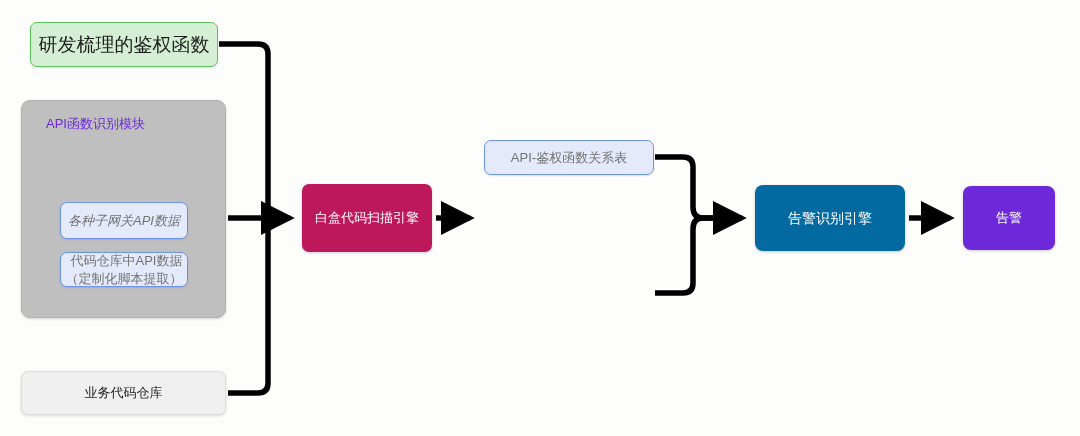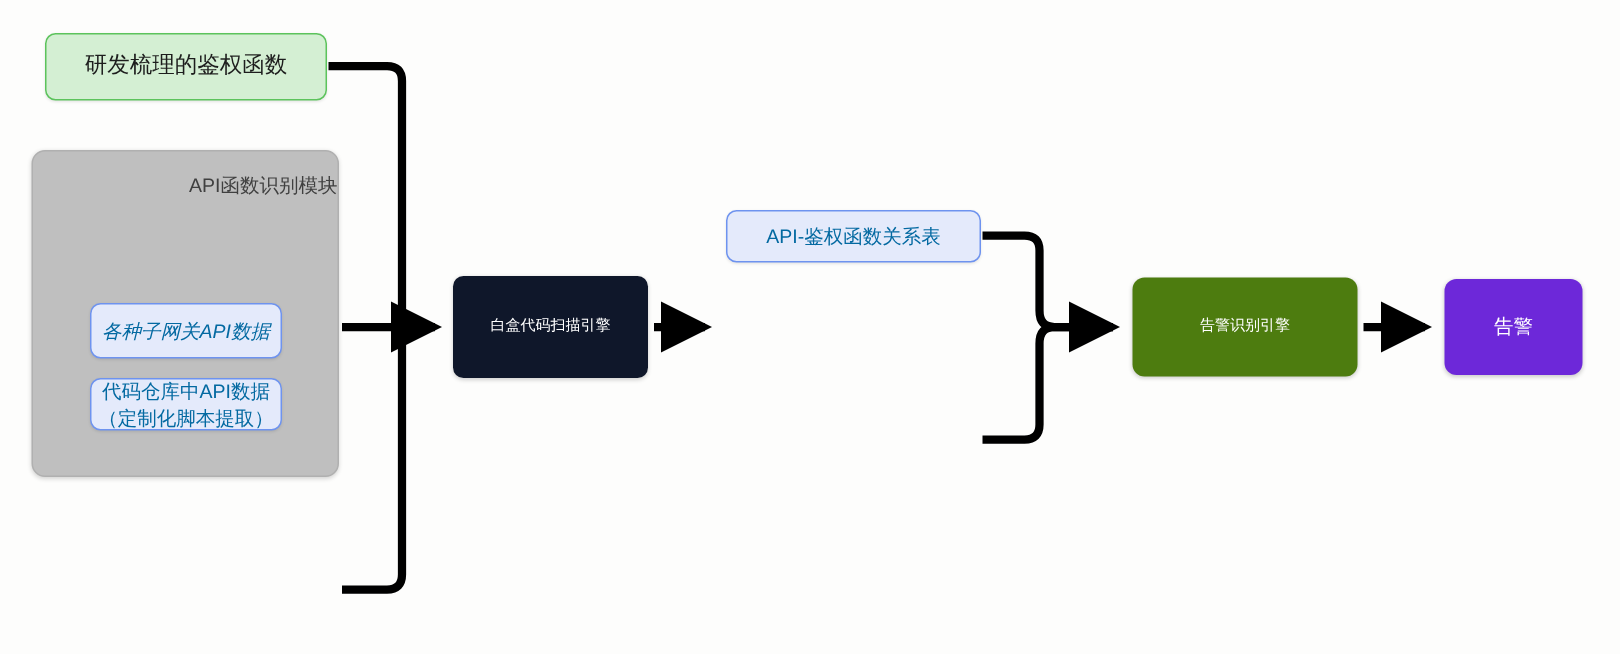--- a/index.html
+++ b/index.html
@@ -27,79 +27,80 @@
     line-height: 1.35;
     white-space: pre-line;
   }
 
   
   .node-green {
     background: #d4efd3;
     border: 1.5px solid #5cc35c;
     border-radius: 7px;
     color: #1d1d1d;
-    font-size: 15px;
+    font-size: 19px;
     box-shadow: 0 1px 2px rgba(0,0,0,0.10);
   }
 
   
   .module-box {
     position: absolute;
     box-sizing: border-box;
     background: #bfbfbf;
     border: 1px solid #b0b0b0;
     border-radius: 9px;
     box-shadow: 0 1px 3px rgba(0,0,0,0.16);
   }
   .module-title {
     position: absolute;
     left: 0;
     right: 0;
     top: 14px;
-    text-align: right;
+    text-align: left;
     font-size: 13px;
-    color: #404040;
+    color: #6d28d9;
     padding-left: 24px;
   }
 
   
   .node-lblue {
     background: #e4eafb;
     border: 1.5px solid #6e93ef;
     border-radius: 7px;
-    color: #0369a1;
+    color: #737373;
     font-size: 13px;
     box-shadow: 0 1px 2px rgba(0,0,0,0.10);
+    text-align: right;
   }
 
   
   .node-light {
     background: #f0f0f0;
     border: 1px solid #dcdcdc;
     border-radius: 7px;
     color: #1d1d1d;
     font-size: 13px;
     box-shadow: 0 1px 3px rgba(0,0,0,0.14);
   }
 
   
   .node-blue {
-    background: #0f172a;
+    background: #be185d;
     border-radius: 7px;
     color: #ffffff;
-    font-size: 10px;
+    font-size: 13px;
     box-shadow: 0 1px 3px rgba(0,0,0,0.18);
   }
 
   
   .node-dark {
-    background: #4d7c0f;
+    background: #0369a1;
     border-radius: 8px;
     color: #ffffff;
-    font-size: 10px;
+    font-size: 14px;
     box-shadow: 0 1px 3px rgba(0,0,0,0.20);
   }
 
   
   .node-red {
     background: #6d28d9;
     border-radius: 8px;
     color: #ffffff;
     font-size: 13px;
     box-shadow: 0 1px 3px rgba(0,0,0,0.20);
@@ -152,20 +153,23 @@
 
   <div class="node node-lblue" style="left:60px; top:202px; width:128px; height:37px;font-style:italic;">
     <span>各种子网关API数据</span>
   </div>
 
   <div class="node node-lblue" style="left:60px; top:252px; width:128px; height:35px;">
     <span>代码仓库中API数据
 （定制化脚本提取）</span>
   </div>
 
+  <div class="node node-light" style="left:21px; top:371px; width:205px; height:44px;">
+    <span>业务代码仓库</span>
+  </div>
 
   <div class="node node-blue" style="left:302px; top:184px; width:130px; height:68px;">
     <span>白盒代码扫描引擎</span>
   </div>
 
   <div class="node node-lblue" style="left:484px; top:140px; width:170px; height:35px;">
     <span>API-鉴权函数关系表</span>
   </div>
 
 

